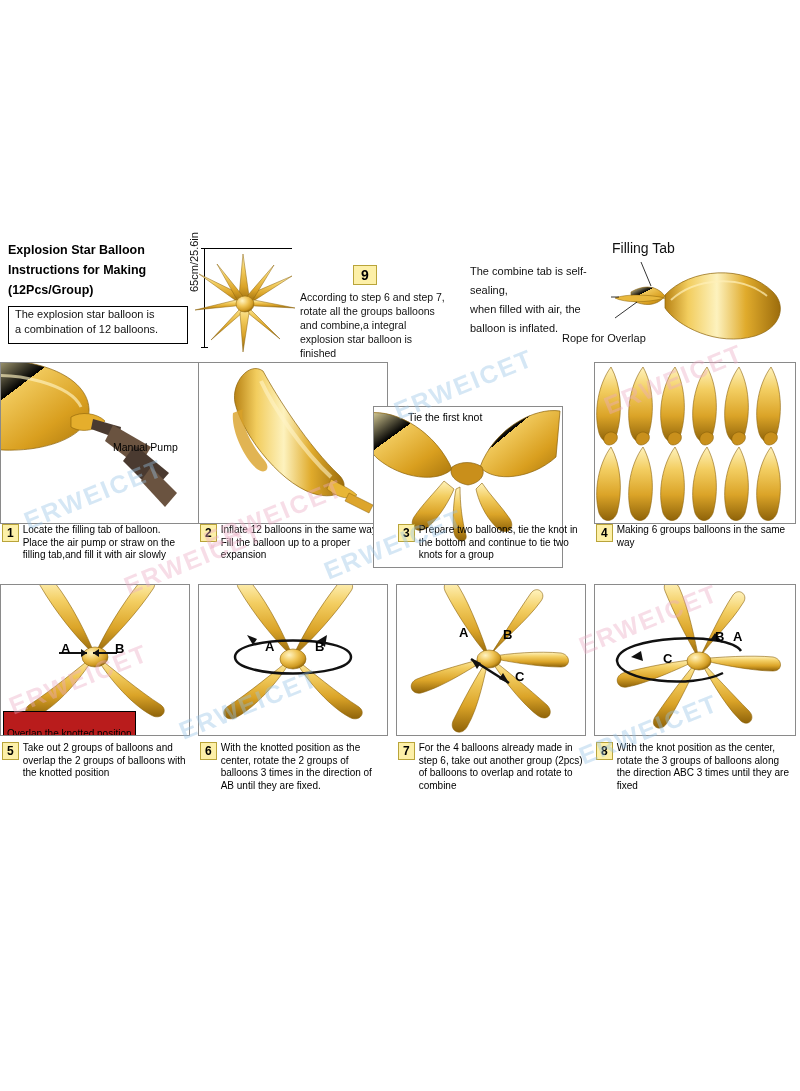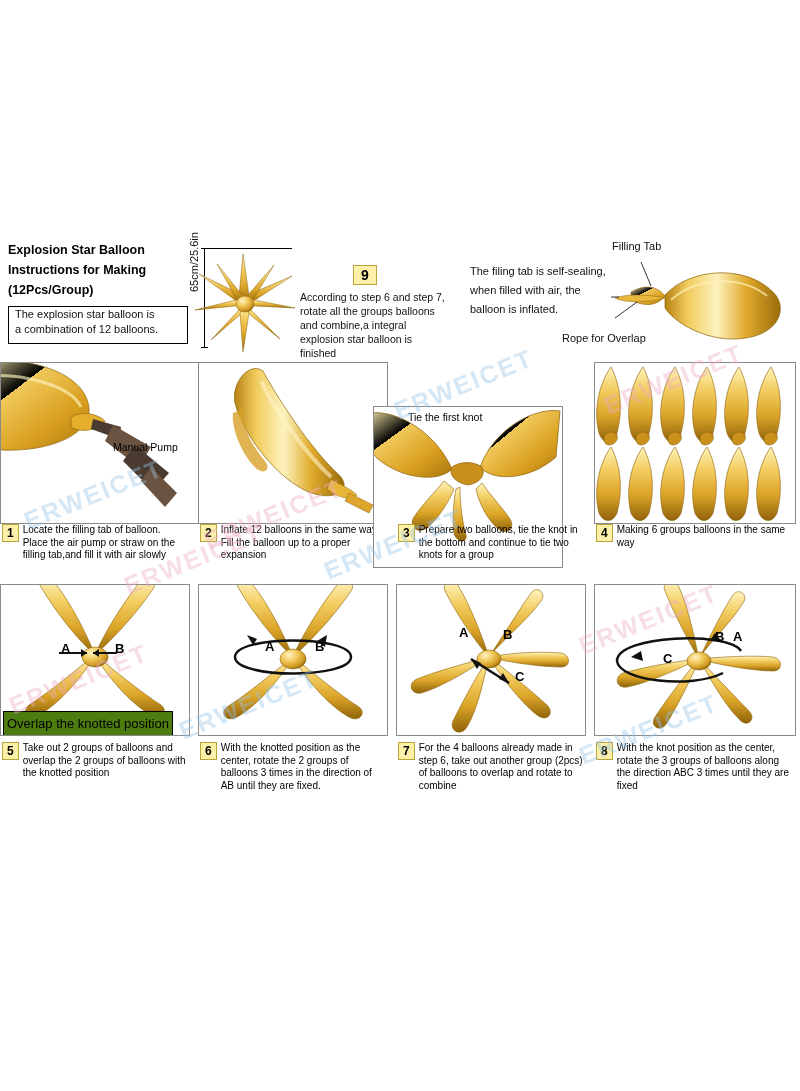--- a/index.html
+++ b/index.html
@@ -121,21 +121,21 @@
     top: 262px;
     width: 150px;
     font-size: 11px;
     line-height: 19px;
   }
 
   .tab-label {
     position: absolute;
     left: 612px;
     top: 240px;
-    font-size: 11px;
+    font-size: 14px;
   }
   .rope-label {
     position: absolute;
     left: 562px;
     top: 332px;
     font-size: 11px;
   }
 
   
   .panel {
@@ -182,23 +182,23 @@
 
   .inlabel {
     position: absolute;
     font-size: 10.5px;
     color: #000;
     background: transparent;
     z-index: 4;
   }
   .inlabel.boxed {
     border: 1px solid #000;
-    background: #4d7c0f;
-    padding: 4px 3px;
-    font-size: 13px;
+    background: #b91c1c;
+    padding: 16px 3px;
+    font-size: 10px;
   }
   .letter {
     position: absolute;
     font-size: 13px;
     font-weight: bold;
     color: #000;
     z-index: 5;
   }
   svg { display: block; }
 </style>
@@ -284,21 +284,21 @@
       </g>
     </svg>
   </div>
 
   <div class="step9-badge">
     <span class="badge lg">9</span>
   </div>
   <div class="step9-text">According to step 6 and step 7, rotate all the groups balloons and combine,a integral explosion star balloon is finished</div>
 
   <div class="top-right-text">
-    <div>The filing tab is self-sealing,</div>
+    <div>The combine tab is self-sealing,</div>
     <div>when filled with air, the</div>
     <div>balloon is inflated.</div>
   </div>
   <div class="tab-label">Filling Tab</div>
   <div class="rope-label">Rope for Overlap</div>
 
   <div style="position:absolute; left:595px; top:250px; width:200px; height:105px;">
     <svg width="200" height="105" viewBox="0 0 200 105">
       <path d="M70,45 C95,18 150,14 178,42 C192,56 186,78 160,86 C122,97 82,76 70,58 Z" fill="url(#gold3)" stroke="#8b6209" stroke-width="0.7"></path>
       <path d="M76,50 C100,28 145,24 172,46" fill="none" stroke="#fff0b8" stroke-width="2" opacity="0.7"></path>

